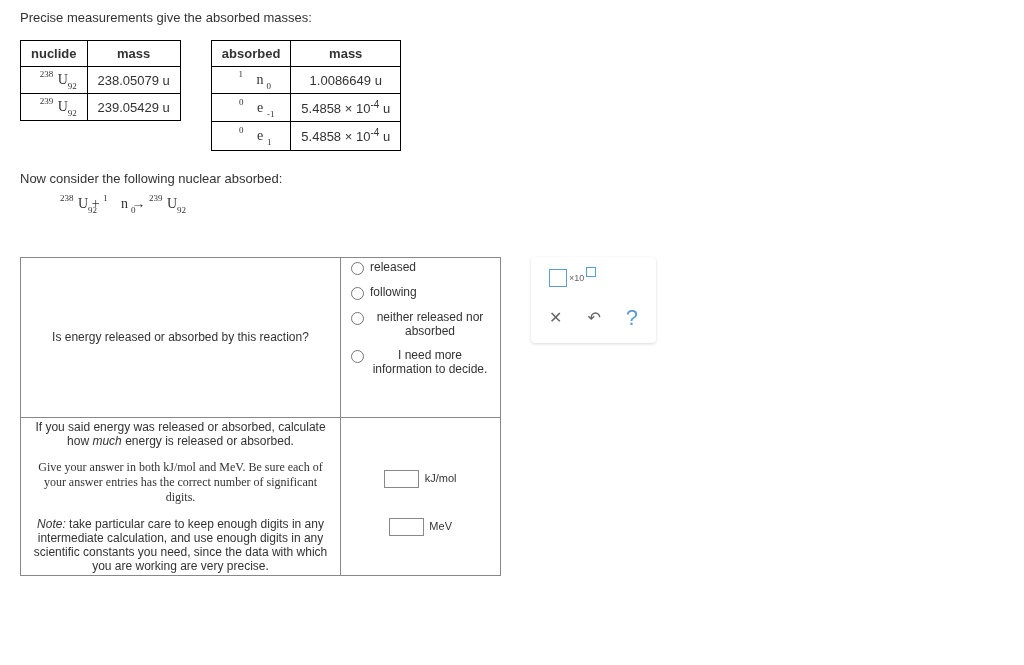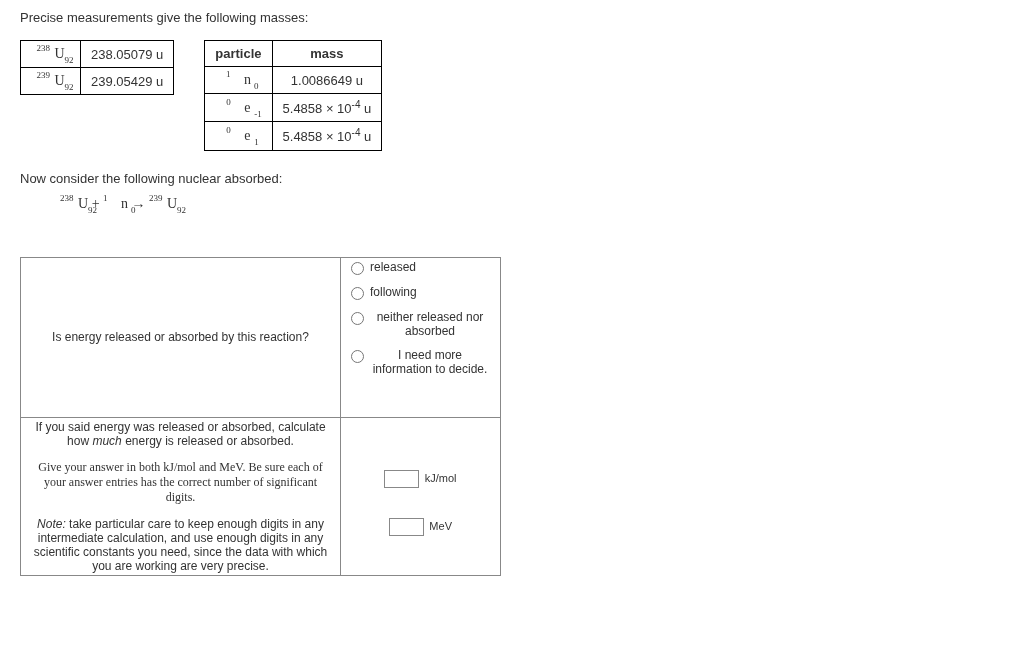--- a/index.html
+++ b/index.html
@@ -40,25 +40,29 @@
     .sci-box { display: inline-flex; align-items: center; gap: 2px; }
     .sci-box .box1 { width: 18px; height: 18px; border: 1px solid #5a9bd5; display: inline-block; }
     .sci-box .x10 { font-size: 9px; color: #666; }
     .sci-box .box2 { width: 10px; height: 10px; border: 1px solid #5a9bd5; display: inline-block; position: relative; top: -6px; }
     .exp-sup { font-size: 10px; vertical-align: super; }
     em { font-style: italic; }
   </style>
 </head>
 <body>
 
-<div class="intro">Precise measurements give the following masses:</div>
+<div class="intro">Precise measurements give the absorbed masses:</div>
 
 <div class="tables-row">
   <table class="nuclide-table">
     <tbody>
+        <tr>
+      <th>nuclide</th>
+      <th>mass</th>
+    </tr>
     <tr>
       <td class="nuclide-cell">
         <span class="isotope">
           <span class="iso-sup">238</span>
           <span class="iso-sub">92</span>
           <span class="iso-sym">U</span>
         </span>
       </td>
       <td>238.05079 u</td>
     </tr>
@@ -71,21 +75,21 @@
         </span>
       </td>
       <td>239.05429 u</td>
     </tr>
   </tbody>
     </table>
 
   <table class="particle-table">
     <tbody>
         <tr>
-      <th>particle</th>
+      <th>absorbed</th>
       <th>mass</th>
     </tr>
     <tr>
       <td class="particle-cell">
         <span class="isotope">
           <span class="iso-sup">1</span>
           <span class="iso-sub">0</span>
           <span class="iso-sym">n</span>
         </span>
       </td>
@@ -184,13 +188,27 @@
         </div>
         <div>
           <span class="answer-box"></span>
           <span class="unit-label">MeV</span>
         </div>
       </td>
     </tr>
   </tbody>
     </table>
 
+  <div class="toolbar">
+    <div style="display:flex;flex-direction:column;gap:18px;">
+      <div class="sci-box">
+        <span class="box1"></span>
+          <span class="x10">×10</span>
+          <span class="box2"></span>
+      </div>
+      <div style="display:flex;gap:25px;align-items:center;">
+        <span class="toolbar-btn">✕</span>
+        <span class="toolbar-btn">↶</span>
+        <span class="toolbar-btn help">?</span>
+      </div>
+    </div>
+  </div>
 </div>
 
 </body></html>

